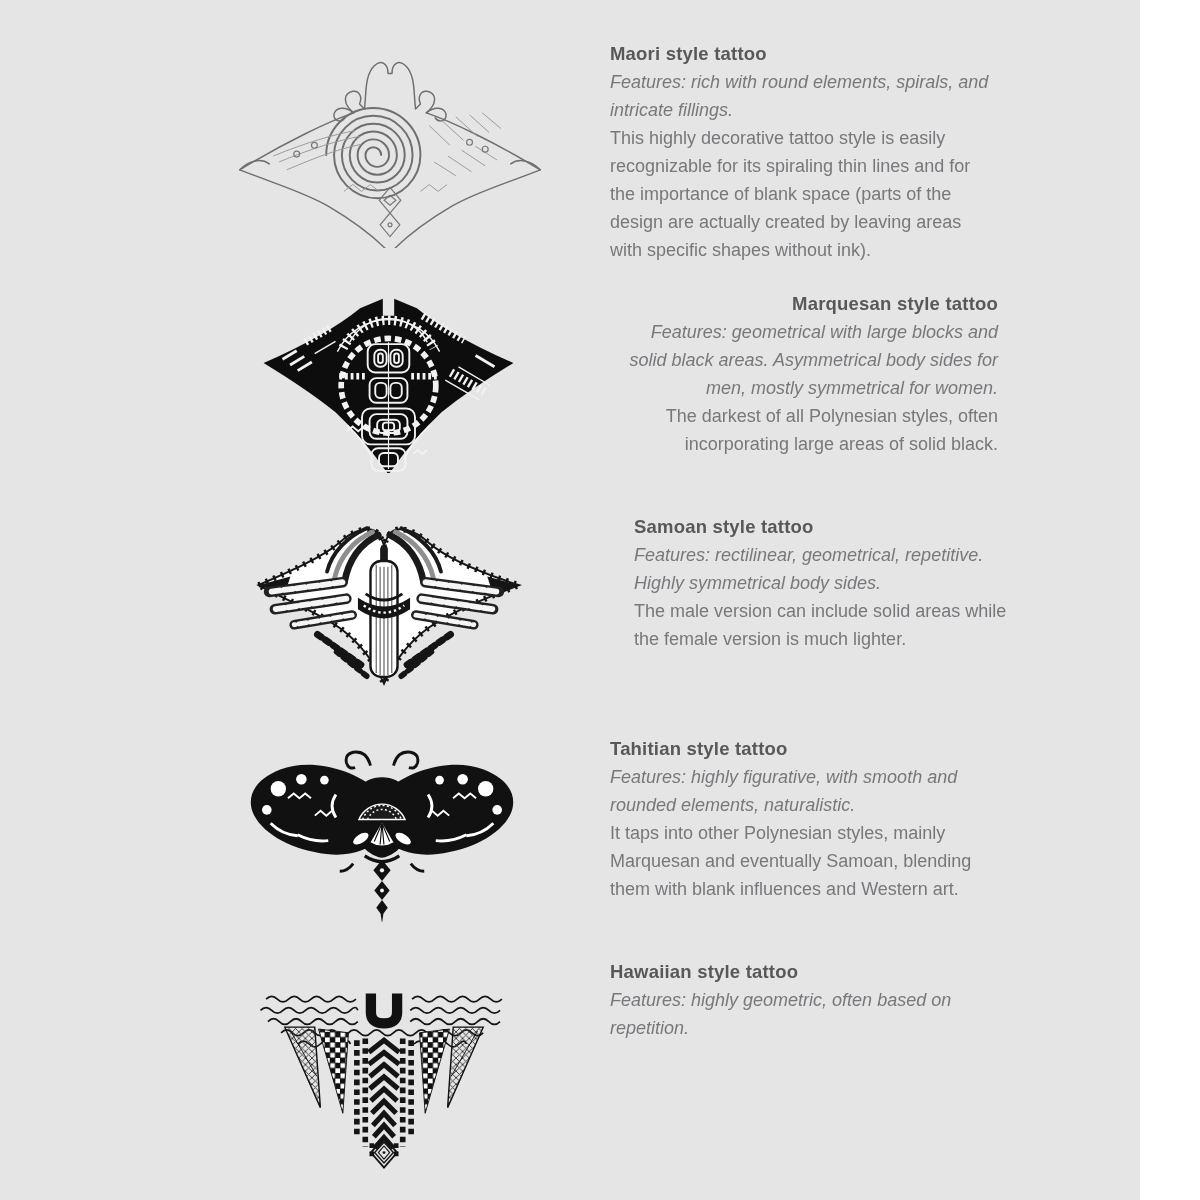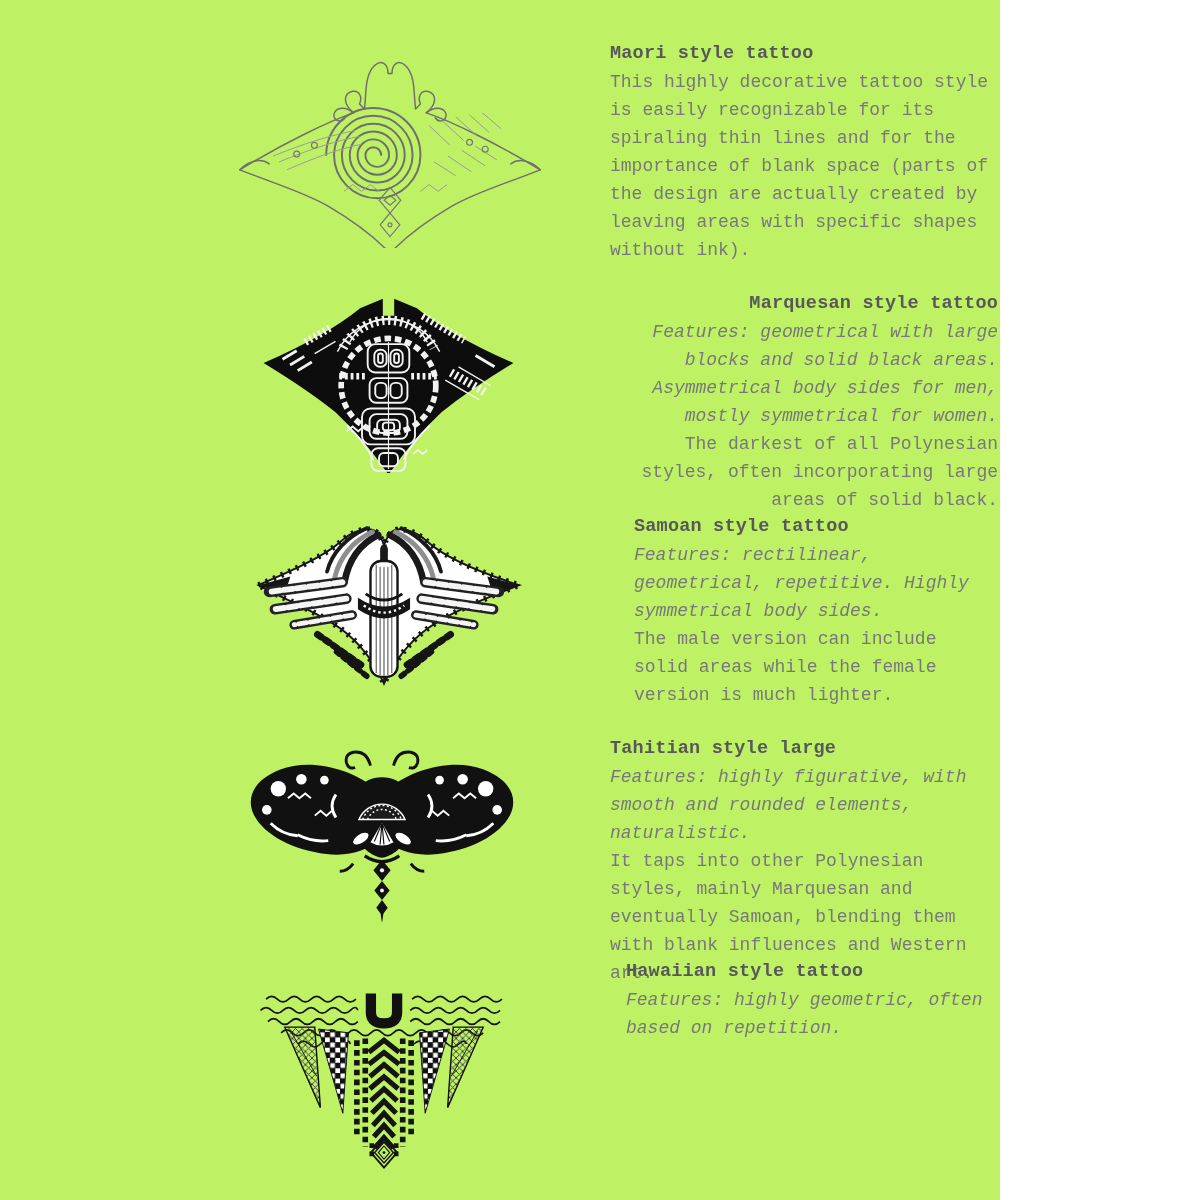--- a/index.html
+++ b/index.html
@@ -1,35 +1,35 @@
 <!DOCTYPE html>
 <html><head>
 <meta charset="utf-8">
 <style>
   html,body { margin:0; padding:0; background:#ffffff; }
   .page {
-    position:relative; width:1000px; height:1200px; background:#bef264;
-    font-family:Liberation Mono, monospace; overflow:hidden;
+    position:relative; width:1140px; height:1200px; background:#e5e5e5;
+    font-family:Liberation Sans, sans-serif; overflow:hidden;
   }
   .row { display:flex; }
   .art { flex:0 0 610px; width:610px; }
   .art svg { display:block; }
   .txt { width:388px; }
   .txt h3 {
     margin:0; font-size:18.5px; line-height:28px; font-weight:700;
     color:#57585a; letter-spacing:.2px;
   }
   .txt p { margin:0; font-size:18px; line-height:28px; color:#77787b; }
   .txt p.features { font-style:italic; }
 
   .r1 { height:246px; } .r1 .art svg { margin:52px 0 0 228px; } .r1 .txt { padding-top:40px; }
   .r2 { height:223px; } .r2 .art svg { margin:47px 0 0 256px; } .r2 .txt { padding-top:44px;text-align:right; }
   .r3 { height:222px; } .r3 .art svg { margin:36px 0 0 244px; } .r3 .txt { padding-top:44px;margin-left:24px; }
   .r4 { height:223px; } .r4 .art svg { margin:44px 0 0 238px; } .r4 .txt { padding-top:44px; }
-  .r5 { height:286px;gap:16px; } .r5 .art svg { margin:72px 0 0 253px; } .r5 .txt { padding-top:44px; }
+  .r5 { height:286px; } .r5 .art svg { margin:72px 0 0 253px; } .r5 .txt { padding-top:44px; }
 </style>
 </head>
 <body>
 
 <div class="page">
 
   <section class="row r1">
     <div class="art">
       <svg viewBox="0 0 330 200" width="324" xmlns="http://www.w3.org/2000/svg">
         <g fill="none" stroke="#6f6f6f" stroke-width="1.5" stroke-linejoin="round" stroke-linecap="round">
@@ -50,20 +50,21 @@
           <circle cx="246" cy="92" r="3"></circle>
             <circle cx="262" cy="99" r="3"></circle>
           <path d="M165,138 l11,13 -11,13 -11,-13 Z M165,146 l6,5 -6,5 -6,-5 Z"></path>
           <path d="M165,164 l10,12 -10,12 -10,-12 Z"></path>
           <circle cx="165" cy="176" r="2"></circle>
         </g>
       </svg>
     </div>
     <div class="txt">
       <h3>Maori style tattoo</h3>
+      <p class="features">Features: rich with round elements, spirals, and intricate fillings.</p>
       <p class="desc">This highly decorative tattoo style is easily recognizable for its spiraling thin lines and for the importance of blank space (parts of the design are actually created by leaving areas with specific shapes without ink).</p>
     </div>
   </section>
 
   <section class="row r2">
     <div class="art">
       <svg viewBox="0 0 280 190" width="265" xmlns="http://www.w3.org/2000/svg">
         <path d="M8,74 Q76,44 110,16 L134,6 L134,24 L146,24 L146,6 L170,16 Q204,44 272,74 Q226,102 196,126 Q166,154 140,192 Q114,154 84,126 Q54,102 8,74 Z" fill="#0d0d0d"></path>
         <g fill="none" stroke="#f2f2f2">
           <path d="M92,58 A54,54 0 0 1 188,58" stroke-width="10" stroke-dasharray="2.5,4"></path>
@@ -195,21 +196,21 @@
           <path d="M150,130 l9,11 -9,11 -9,-11 Z"></path>
           <path d="M150,152 l8,10 -8,10 -8,-10 Z"></path>
           <path d="M150,172 l6,8 -6,8 -6,-8 Z"></path>
           <path d="M148.5,186 L150,196 L151.5,186 Z"></path>
         </g>
         <circle cx="150" cy="141" r="2.2" fill="#ffffff"></circle>
         <circle cx="150" cy="162" r="2" fill="#ffffff"></circle>
       </svg>
     </div>
     <div class="txt">
-      <h3>Tahitian style large</h3>
+      <h3>Tahitian style tattoo</h3>
       <p class="features">Features: highly figurative, with smooth and rounded elements, naturalistic.</p>
       <p class="desc">It taps into other Polynesian styles, mainly Marquesan and eventually Samoan, blending them with blank influences and Western art.</p>
     </div>
   </section>
 
   <section class="row r5">
     <div class="art">
       <svg viewBox="0 0 280 200" width="262" xmlns="http://www.w3.org/2000/svg">
         <defs>
           <pattern id="hx" width="7" height="7" patternUnits="userSpaceOnUse">

